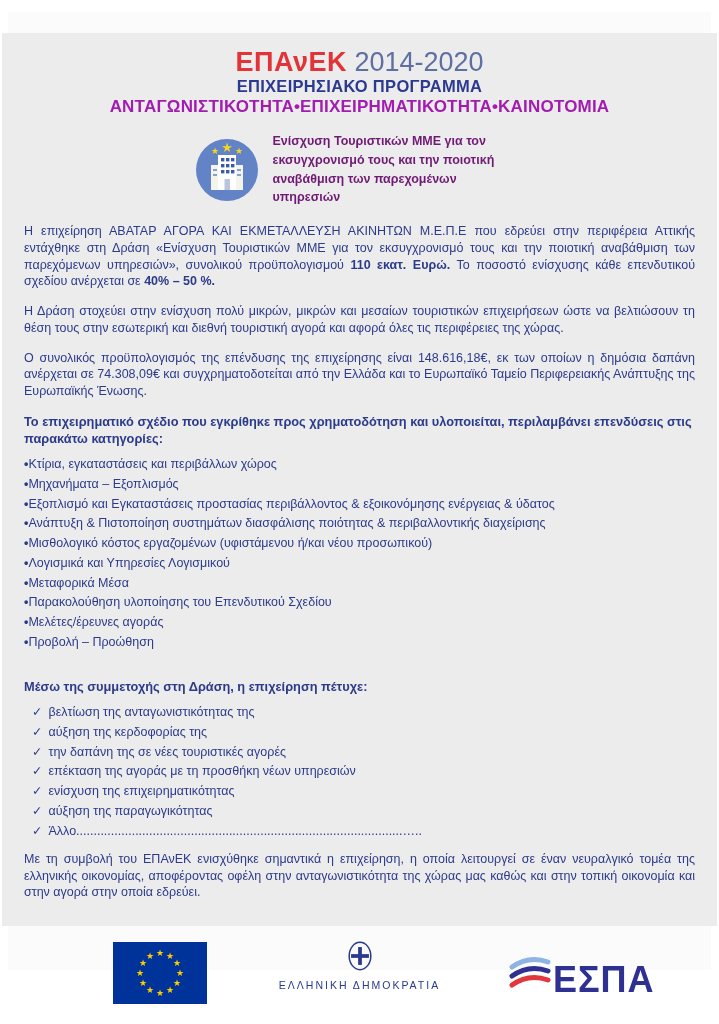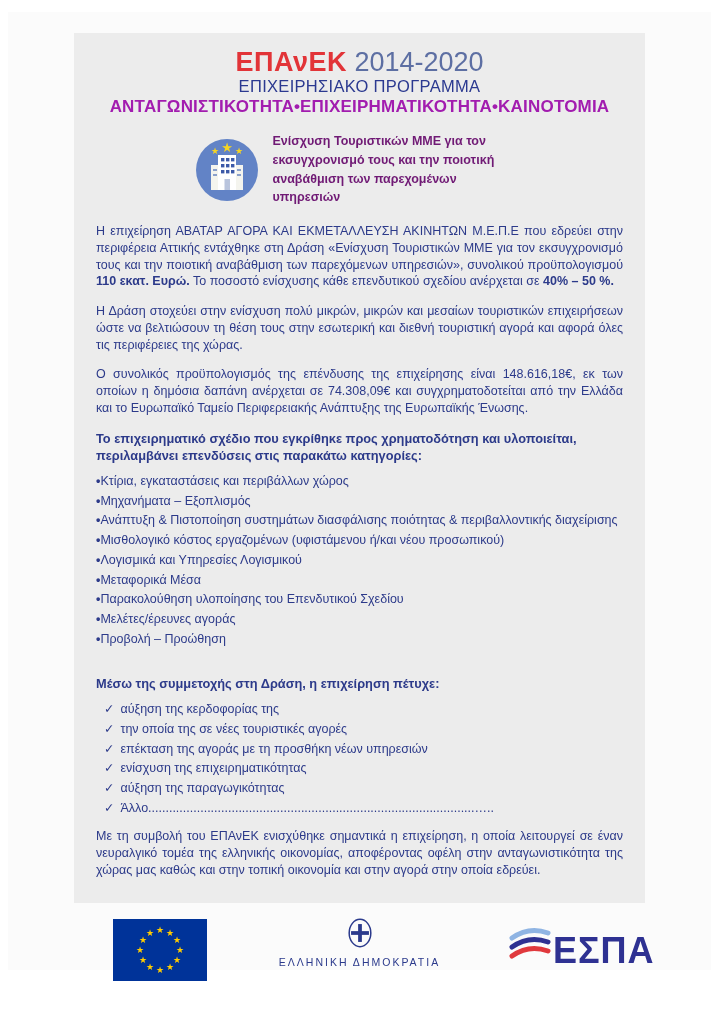--- a/index.html
+++ b/index.html
@@ -6,28 +6,28 @@
   html,body { background:#ffffff; }
   body {
     width:719px; min-height:1024px; position:relative;
     font-family:"Liberation Sans","DejaVu Sans",sans-serif;
     -webkit-font-smoothing:antialiased;
   }
   .band { position:absolute; left:8px; right:8px; top:12px; height:958px; background:#fbfbfb; }
 
   
   .doc {
-    position:relative; width:571px; margin:33px auto 0; background:#ececec;
+    position:relative; width:715px; margin:33px auto 0; background:#ececec;
     padding:14px 22px 12px; color:#2c3a8a;
   }
   .doc-header { text-align:center; }
   .hl1 { font-size:27px; line-height:30px; white-space:nowrap; }
   .hl1 .acr { color:#e23438; font-weight:bold; letter-spacing:0.5px; }
   .hl1 .per { color:#5d6fa3; font-weight:normal; }
-  .hl2 { font-size:16.5px; font-weight:normal; color:#2b3990; line-height:19px; letter-spacing:0.3px; }
+  .hl2 { font-size:16.5px; font-weight:bold; color:#2b3990; line-height:19px; letter-spacing:0.3px; }
   .hl3 { font-size:17px; font-weight:bold; color:#a21caf; line-height:22px; letter-spacing:0.2px; }
 
   .badge { display:flex; align-items:center; width:330px; margin:14px auto 16px; }
   .badge-icon { flex:0 0 64px; height:64px; margin-right:14px; }
   .badge-text { font-size:12.5px; line-height:1.5; color:#701a75; font-weight:bold; }
 
   .para { font-size:12.5px; line-height:1.34; text-align:justify; margin-bottom:13px; }
   .b { font-weight:bold; }
   .subhead { font-size:12.8px; font-weight:bold; line-height:1.34; margin:2px 0 10px; }
 
@@ -38,21 +38,21 @@
   .checks .mark { margin-right:6px; font-weight:normal; }
 
   
   .footer { position:relative; height:212px; margin-top:12px; }
   .eu-block { position:absolute; left:60px; top:4px; width:200px; text-align:center; }
   .eu-flag { display:block; margin:0 auto; }
 
   .ministry-block { position:absolute; left:0; right:0; top:2px; margin:auto; width:260px; text-align:center; color:#2b3a8c; }
   .min-l1 { font-size:10.5px; letter-spacing:2px; margin-top:3px; }
 
-  .espa-block { position:absolute; right:32px; top:10px; width:178px; }
+  .espa-block { position:absolute; right:32px; top:16px; width:178px; }
   .espa-row { display:flex; align-items:flex-end; }
   .espa-waves { flex:0 0 44px; }
   .espa-name { font-size:36px; font-weight:bold; color:#2e3192; line-height:0.9; letter-spacing:1px; }
 </style>
 </head>
 <body>
 
 <div class="band"></div>
 
 <div class="doc">
@@ -96,33 +96,35 @@
   </div>
 
   <p class="para"><span>Η επιχείρηση ΑΒΑΤΑΡ ΑΓΟΡΑ ΚΑΙ ΕΚΜΕΤΑΛΛΕΥΣΗ ΑΚΙΝΗΤΩΝ Μ.Ε.Π.Ε που εδρεύει στην περιφέρεια Αττικής εντάχθηκε στη Δράση «Ενίσχυση Τουριστικών ΜΜΕ για τον εκσυγχρονισμό τους και την ποιοτική αναβάθμιση των παρεχόμενων υπηρεσιών», συνολικού προϋπολογισμού </span><span class="b">110 εκατ. Ευρώ.</span><span> Το ποσοστό ενίσχυσης κάθε επενδυτικού σχεδίου ανέρχεται σε </span><span class="b">40% – 50 %.</span></p>
   <p class="para">Η Δράση στοχεύει στην ενίσχυση πολύ μικρών, μικρών και μεσαίων τουριστικών επιχειρήσεων ώστε να βελτιώσουν τη θέση τους στην εσωτερική και διεθνή τουριστική αγορά και αφορά όλες τις περιφέρειες της χώρας.</p>
   <p class="para">Ο συνολικός προϋπολογισμός της επένδυσης της επιχείρησης είναι 148.616,18€, εκ των οποίων η δημόσια δαπάνη ανέρχεται σε 74.308,09€ και συγχρηματοδοτείται από την Ελλάδα και το Ευρωπαϊκό Ταμείο Περιφερειακής Ανάπτυξης της Ευρωπαϊκής Ένωσης.</p>
 
   <div class="subhead">Το επιχειρηματικό σχέδιο που εγκρίθηκε προς χρηματοδότηση και υλοποιείται, περιλαμβάνει επενδύσεις στις παρακάτω κατηγορίες:</div>
   <div class="list">
       <div class="li"><span class="mark">•</span><span>Κτίρια, εγκαταστάσεις και περιβάλλων χώρος</span></div>
       <div class="li"><span class="mark">•</span><span>Μηχανήματα – Εξοπλισμός</span></div>
+      <div class="li"><span class="mark">•</span><span>Εξοπλισμό  και Εγκαταστάσεις προστασίας περιβάλλοντος &amp; εξοικονόμησης ενέργειας &amp; ύδατος</span></div>
       <div class="li"><span class="mark">•</span><span>Ανάπτυξη &amp; Πιστοποίηση συστημάτων διασφάλισης ποιότητας &amp; περιβαλλοντικής διαχείρισης</span></div>
       <div class="li"><span class="mark">•</span><span>Μισθολογικό κόστος εργαζομένων (υφιστάμενου ή/και νέου προσωπικού)</span></div>
       <div class="li"><span class="mark">•</span><span>Λογισμικά και Υπηρεσίες Λογισμικού</span></div>
       <div class="li"><span class="mark">•</span><span>Μεταφορικά Μέσα</span></div>
       <div class="li"><span class="mark">•</span><span>Παρακολούθηση υλοποίησης του Επενδυτικού Σχεδίου</span></div>
       <div class="li"><span class="mark">•</span><span>Μελέτες/έρευνες αγοράς</span></div>
       <div class="li"><span class="mark">•</span><span>Προβολή – Προώθηση</span></div>
     </div>
 
   <div class="subhead">Μέσω της συμμετοχής στη Δράση, η επιχείρηση πέτυχε:</div>
   <div class="list checks">
+      <div class="li"><span class="mark">✓</span><span>βελτίωση της ανταγωνιστικότητας της</span></div>
       <div class="li"><span class="mark">✓</span><span>αύξηση της κερδοφορίας της</span></div>
-      <div class="li"><span class="mark">✓</span><span>την οποία της σε νέες τουριστικές αγορές</span></div>
+      <div class="li"><span class="mark">✓</span><span>την δαπάνη της σε νέες τουριστικές αγορές</span></div>
       <div class="li"><span class="mark">✓</span><span>επέκταση της αγοράς με τη προσθήκη νέων υπηρεσιών</span></div>
       <div class="li"><span class="mark">✓</span><span>ενίσχυση της επιχειρηματικότητας</span></div>
       <div class="li"><span class="mark">✓</span><span>αύξηση της παραγωγικότητας</span></div>
       <div class="li"><span class="mark">✓</span><span>Άλλο..............................................................................................…..</span></div>
     </div>
 
   <p class="para">Με τη συμβολή του ΕΠΑνΕΚ ενισχύθηκε σημαντικά η επιχείρηση, η οποία λειτουργεί σε έναν νευραλγικό τομέα της ελληνικής οικονομίας, αποφέροντας οφέλη στην ανταγωνιστικότητα της χώρας μας καθώς και στην τοπική οικονομία και στην αγορά στην οποία εδρεύει.</p>
 </div>
 
 <div class="footer">

